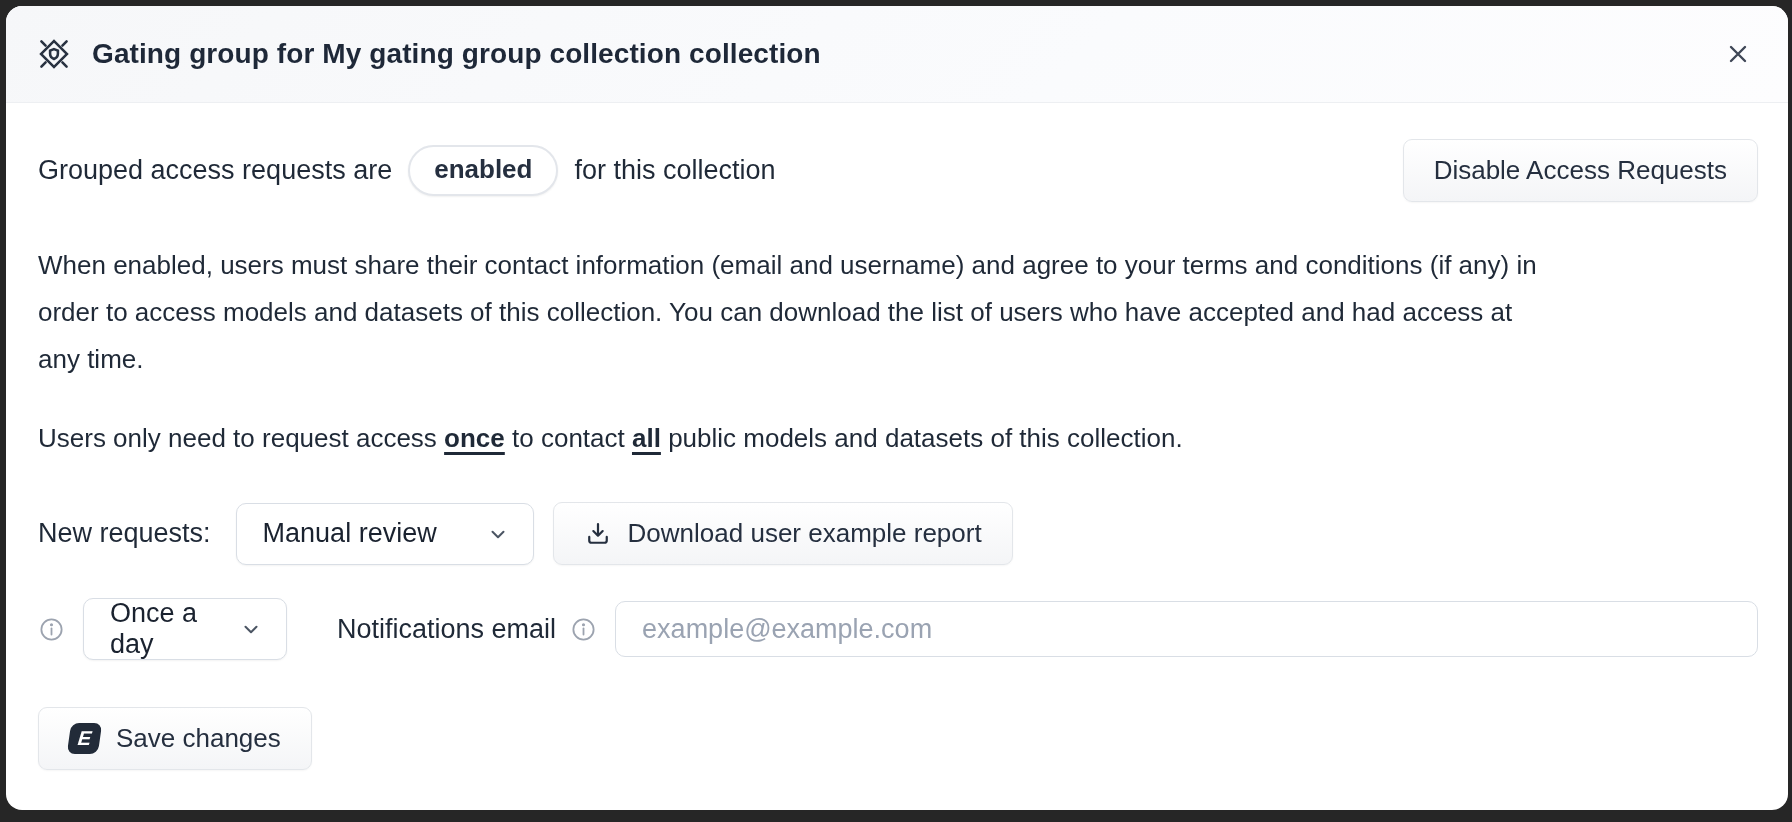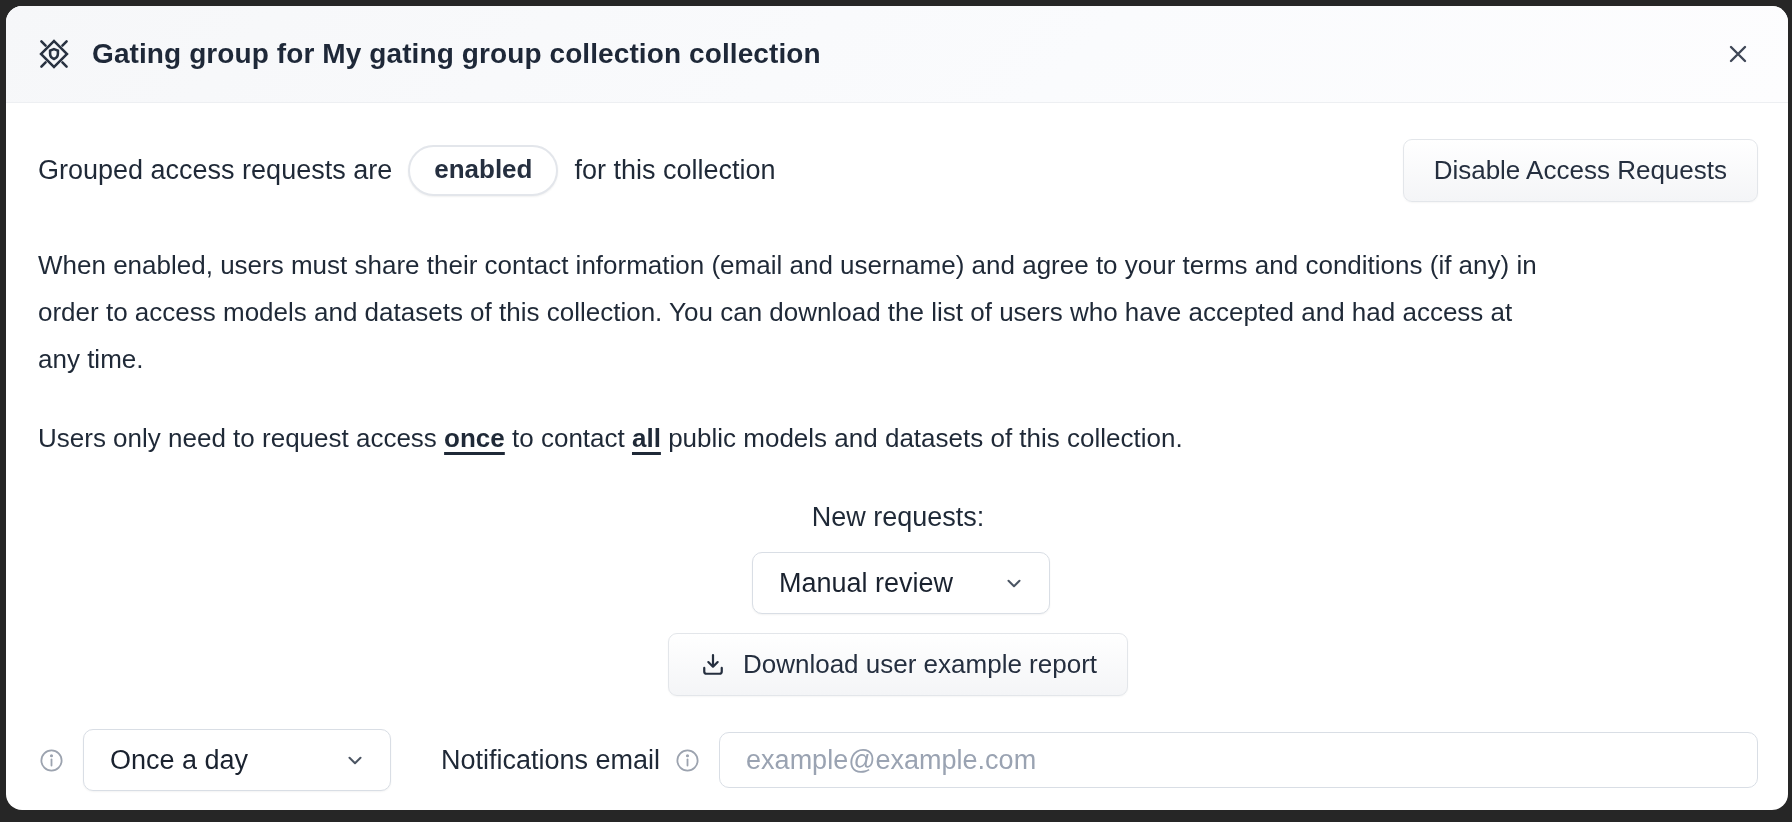--- a/index.html
+++ b/index.html
@@ -91,38 +91,38 @@
     margin-bottom: 48px;
     color: #1f2937;
   }
   .note strong {
     font-weight: 700;
     text-decoration: underline;
     text-decoration-thickness: 2.5px;
     text-underline-offset: 5px;
   }
   .row { display: flex; align-items: center; }
-  .requests-row { margin-bottom: 33px; gap: 19px; flex-direction: column; }
+  .requests-row { margin-bottom: 33px; gap: 19px; }
   .row-label { font-size: 27px; color: #1f2937; white-space: nowrap; }
   .select {
     display: inline-flex;
     align-items: center;
     justify-content: space-between;
     height: 62px;
     border: 1.5px solid #d9dee5;
     border-radius: 10px;
     background: #ffffff;
     box-shadow: 0 1px 2px rgba(0,0,0,.05);
     padding: 0 24px 0 26px;
     font-size: 27px;
     color: #1a222f;
     cursor: pointer;
   }
   .select-wide { width: 298px; margin-left: 6px; }
-  .select-small { width: 308px; }
+  .select-small { width: 204px; }
   .chevron { color: #4b5563; flex: 0 0 auto; }
   .notif-row { margin-bottom: 47px; gap: 14px; }
   .info-icon { width: 27px; height: 27px; color: #9ca3af; display: inline-flex; margin-right: 4px; }
   .email-label { margin-left: 36px; }
   .email-input {
     flex: 1;
     height: 56px;
     border: 1.5px solid #d9dee5;
     border-radius: 10px;
     padding: 0 26px;

